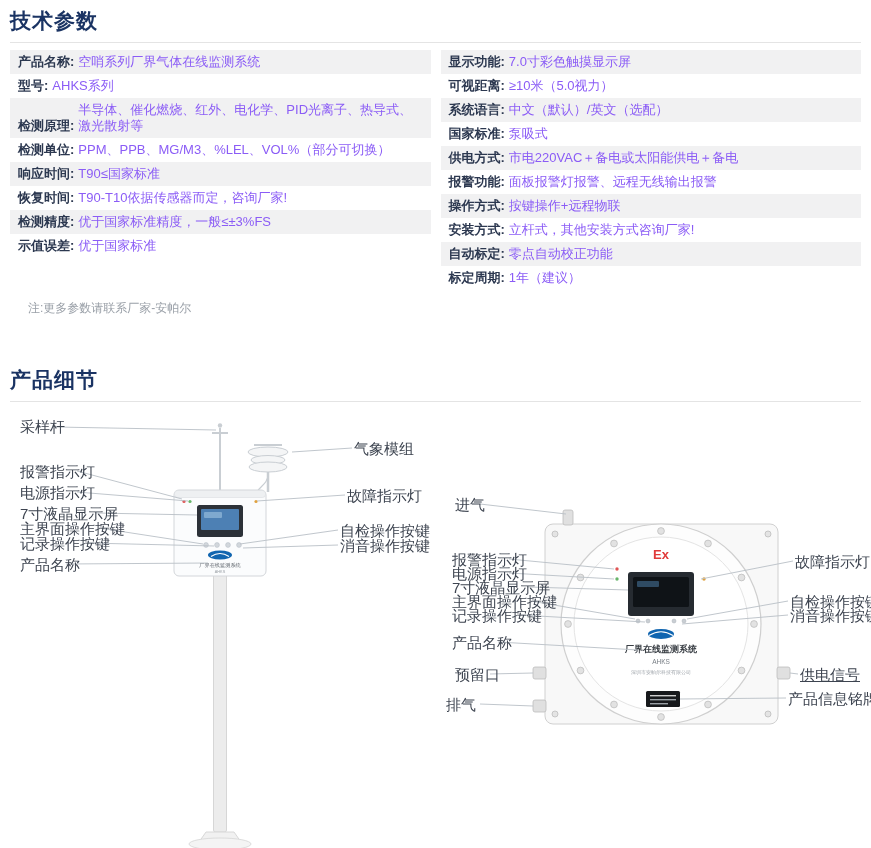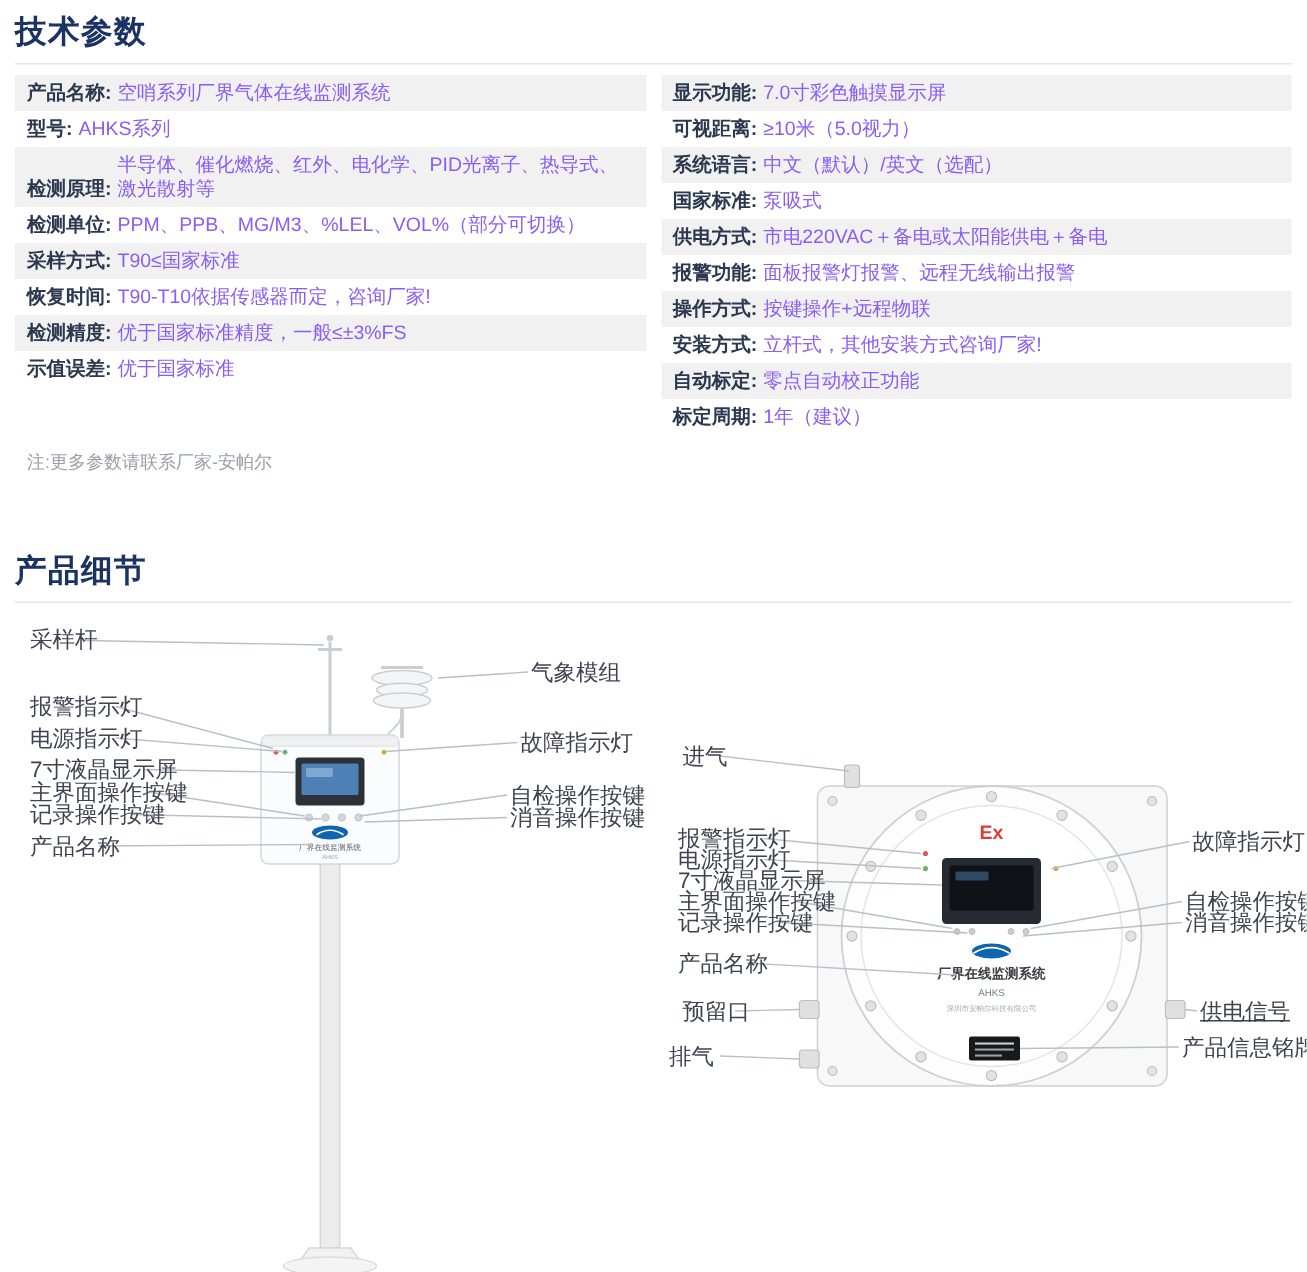--- a/index.html
+++ b/index.html
@@ -32,21 +32,21 @@
     padding: 4px 8px;
     font-size: 13px;
     line-height: 16px;
     background: #ffffff;
   }
   .spec-col .spec-row:nth-child(odd) { background: #f1f1f2; }
   .spec-label { font-weight: 700; white-space: nowrap; margin-right: 4px; color: #2c3850; }
   .spec-value { flex: 1; color: #8b5cf6; }
 
   .note {
-    margin: 10px 0 0 6px;
+    margin: 10px 0 0 16px;
     padding-left: 2px;
     font-size: 12px;
     color: #9aa0a8;
   }
 
   .section + .section { margin-top: 46px; }
 
   .figures { display: flex; margin-top: 10px; height: 452px; }
   .figure { position: relative; height: 452px; }
   .figure.station { width: 432px; }
@@ -81,21 +81,21 @@
         </div>
         <div class="spec-row">
           <span class="spec-label">检测原理:</span>
           <span class="spec-value">半导体、催化燃烧、红外、电化学、PID光离子、热导式、激光散射等</span>
         </div>
         <div class="spec-row">
           <span class="spec-label">检测单位:</span>
           <span class="spec-value">PPM、PPB、MG/M3、%LEL、VOL%（部分可切换）</span>
         </div>
         <div class="spec-row">
-          <span class="spec-label">采样方式:</span>
+          <span class="spec-label">响应时间:</span>
           <span class="spec-value">T90≤国家标准</span>
         </div>
         <div class="spec-row">
           <span class="spec-label">恢复时间:</span>
           <span class="spec-value">T90-T10依据传感器而定，咨询厂家!</span>
         </div>
         <div class="spec-row">
           <span class="spec-label">检测精度:</span>
           <span class="spec-value">优于国家标准精度，一般≤±3%FS</span>
         </div>

